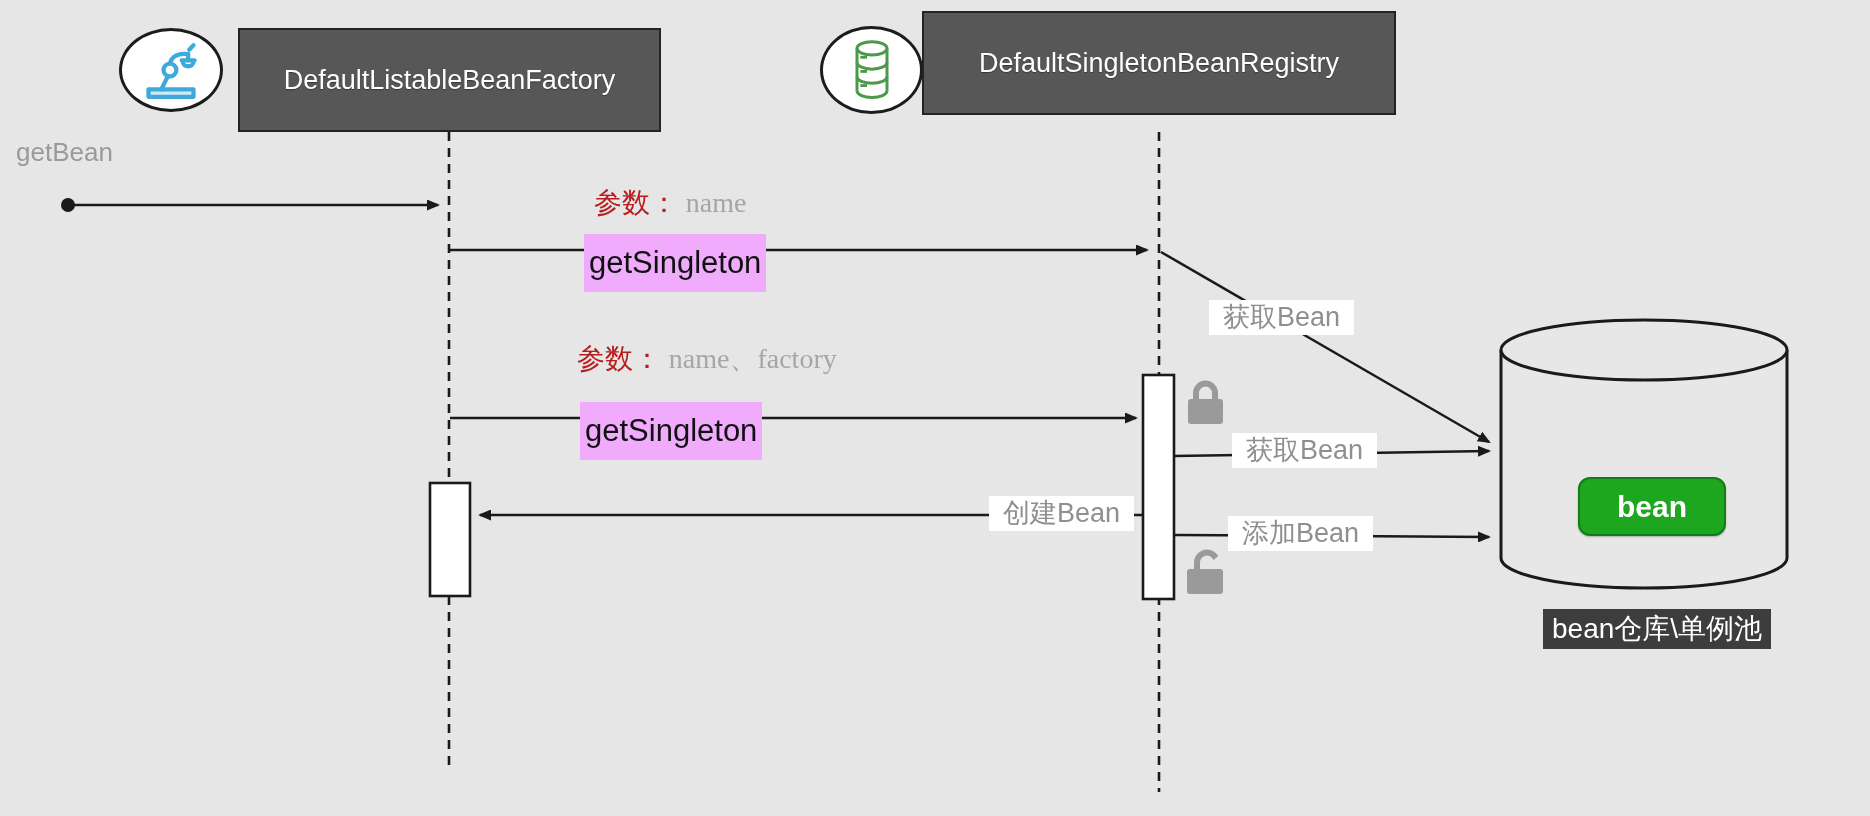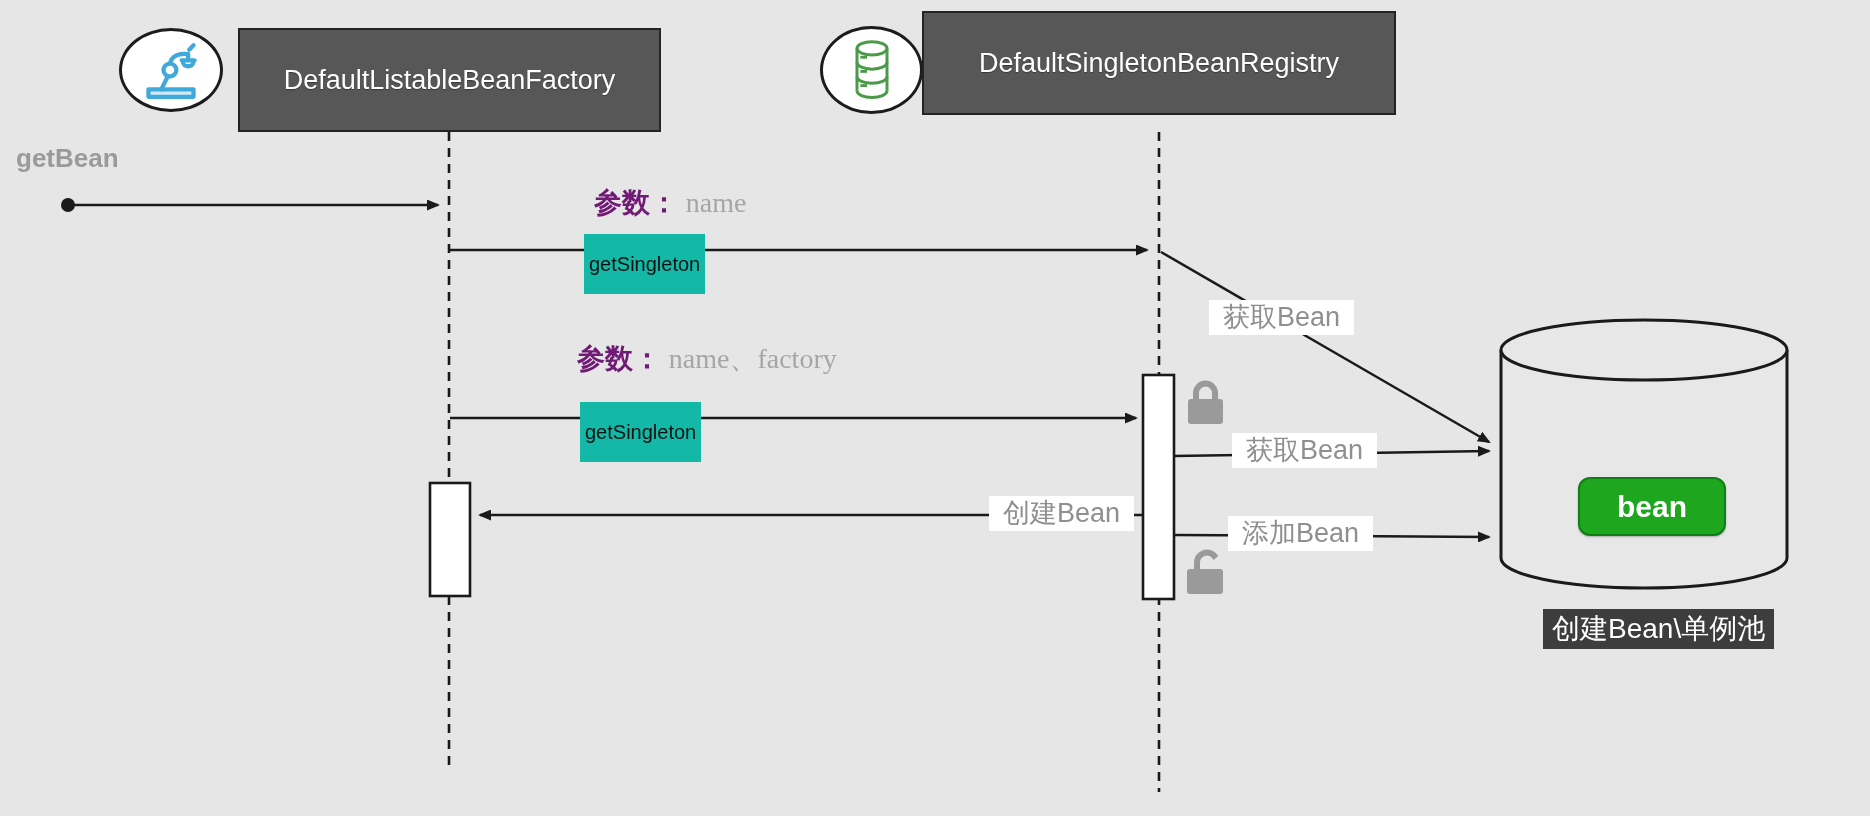--- a/index.html
+++ b/index.html
@@ -26,26 +26,26 @@
     color:#ffffff;
     font-size:27px;
     display:flex;align-items:center;justify-content:center;
     box-sizing:border-box;
     text-shadow:0 1px 1px rgba(0,0,0,.35);
   }
   .start-label{
     color:#9a9a9a;font-size:26px;
   }
   .params{font-size:28px;white-space:nowrap;}
-  .params .p-key{color:#701a75;font-weight:bold;}
+  .params .p-key{color:#b91c1c;font-weight:normal;}
   .params .p-val{color:#a6a6a6;font-family:Liberation Serif, serif;}
   .method-label{
-    background:#14b8a6;color:#111111;
-    font-size:20px;line-height:1.1;
-    padding:19px 5px;white-space:nowrap;
+    background:#f0abfc;color:#111111;
+    font-size:31px;line-height:1.1;
+    padding:12px 5px;white-space:nowrap;
   }
   .action-label{
     background:#ffffff;color:#8f8f8f;
     font-size:27px;line-height:1.15;
     padding:2px 14px;white-space:nowrap;
   }
   .bean-badge{
     background:#1ea71e;
     border:2px solid #117d17;
     border-radius:12px;
@@ -143,21 +143,21 @@
         <rect x="16" y="37" width="8" height="3.4"></rect>
         <rect x="16" y="54" width="8" height="3.4"></rect>
       </g>
     </svg>
   </div>
 
   <div class="abs actor-header" style="left:916px;top:11px;width:474px;height:104px;">
     <span>DefaultSingletonBeanRegistry</span>
   </div>
 
-  <div class="abs start-label" style="left:10px;top:143px;font-weight:bold;">getBean</div>
+  <div class="abs start-label" style="left:10px;top:137px;">getBean</div>
 
   <div class="abs params" style="left:588px;top:184px;">
     <span class="p-key">参数：</span>
     <span class="p-val">name</span>
   </div>
 
   <div class="abs method-label" style="left:578px;top:234px;">getSingleton</div>
 
   <div class="abs action-label" style="left:1203px;top:300px;">获取Bean</div>
 
@@ -169,15 +169,15 @@
   <div class="abs method-label" style="left:574px;top:402px;">getSingleton</div>
 
   <div class="abs action-label" style="left:1226px;top:433px;">获取Bean</div>
 
   <div class="abs action-label" style="left:983px;top:496px;text-align:right;">创建Bean</div>
 
   <div class="abs action-label" style="left:1222px;top:516px;text-align:right;">添加Bean</div>
 
   <div class="abs bean-badge" style="left:1572px;top:477px;width:148px;height:59px;">bean</div>
 
-  <div class="abs store-caption" style="left:1537px;top:609px;">创建Bean\单例池</div>
+  <div class="abs store-caption" style="left:1537px;top:609px;">bean仓库\单例池</div>
 
 </div>
 
 </body></html>

